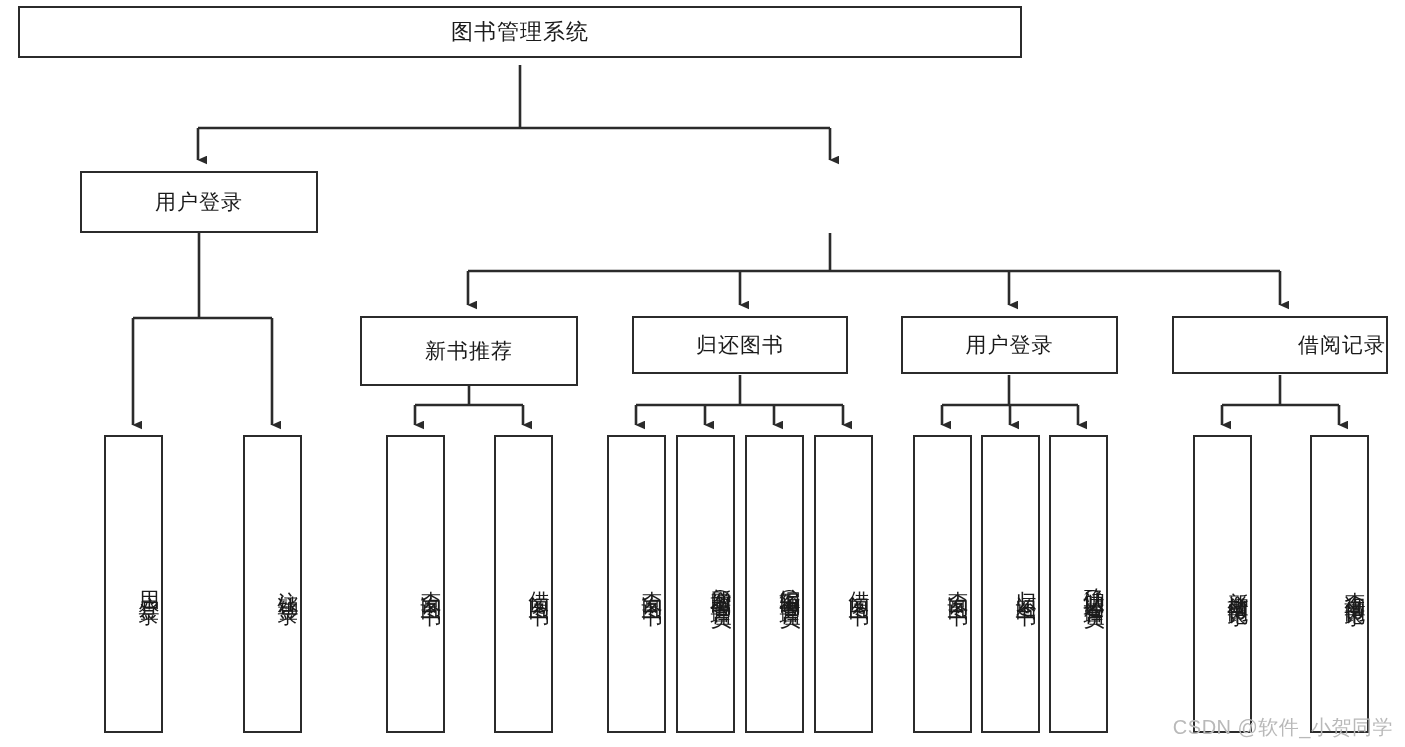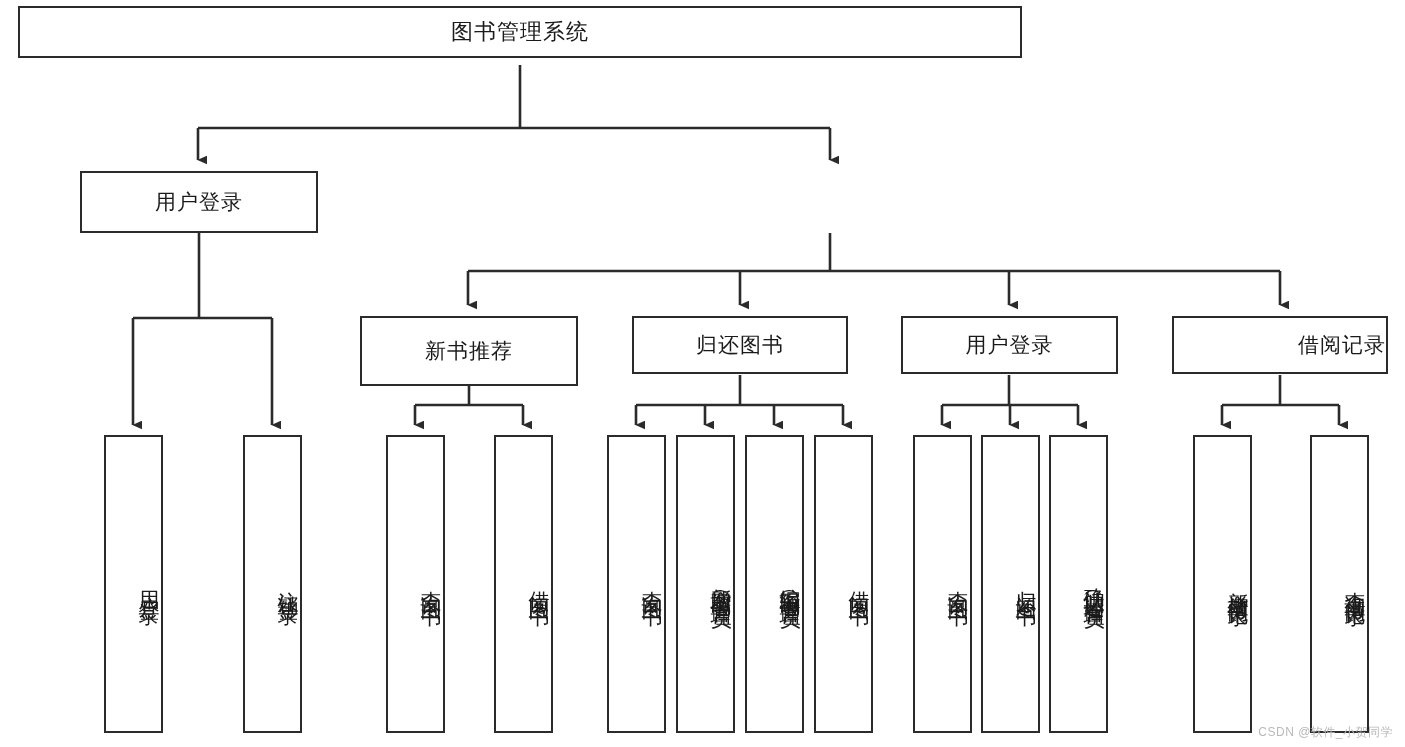--- a/index.html
+++ b/index.html
@@ -55,21 +55,21 @@
     align-items: flex-start;
     justify-content: center;
   }
   .node.vert.packed {
     letter-spacing: 3px;
   }
   .watermark {
     position: absolute;
     right: 12px;
     bottom: 6px;
-    font-size: 12px;
+    font-size: 20px;
     color: #b9b9b9;
     letter-spacing: 0.5px;
     white-space: nowrap;
   }
 </style>
 </head>
 <body>
 
 <div id="canvas">
 

